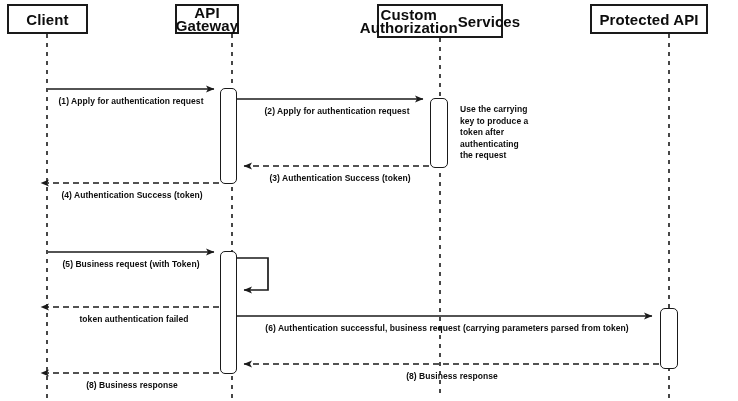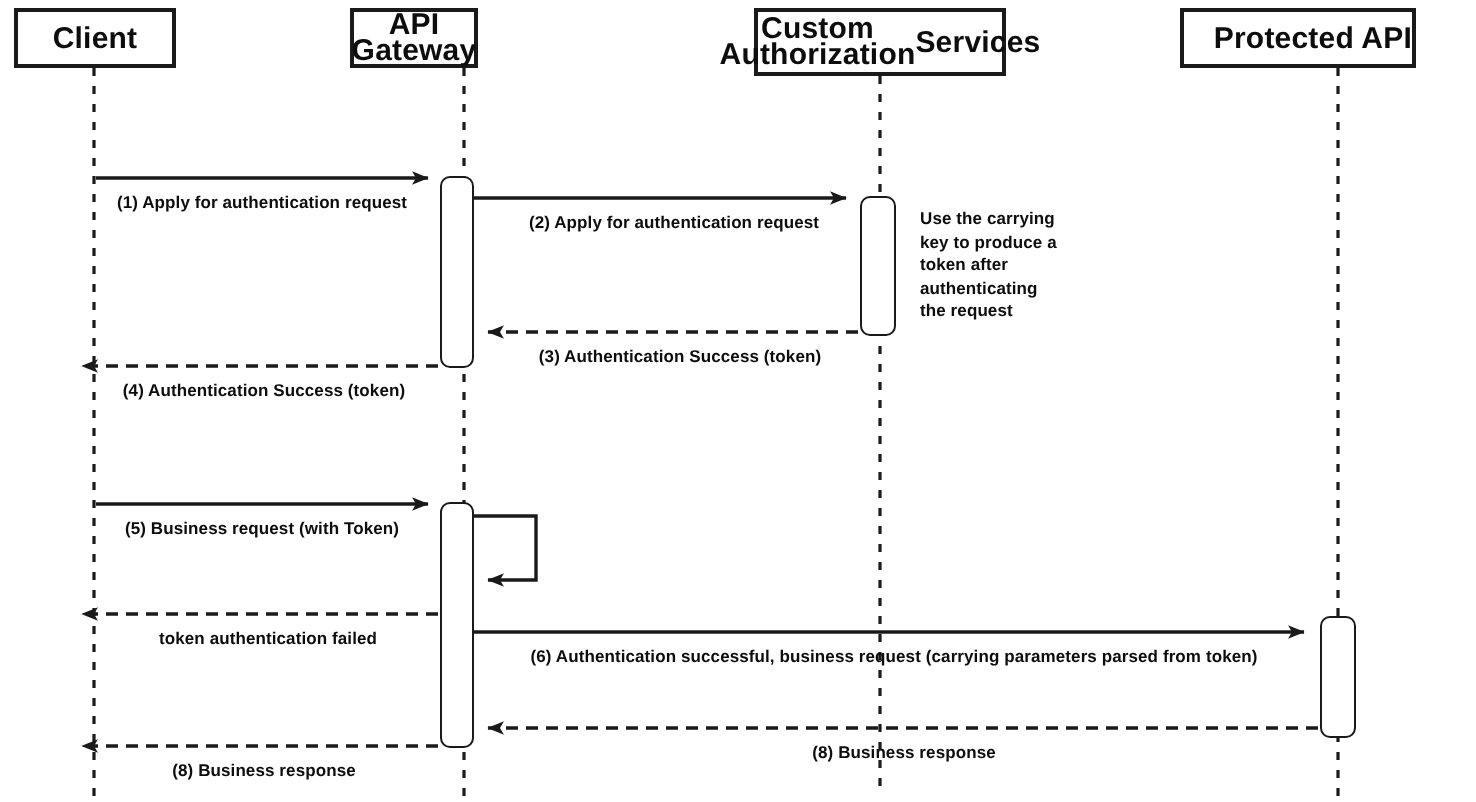--- a/index.html
+++ b/index.html
@@ -121,21 +121,21 @@
 
   <div class="actor-box" style="left:175px; top:4px; width:64px; height:30px;">
     <span>API Gateway</span>
   </div>
 
   <div class="actor-box" style="left:377px; top:4px; width:126px; height:34px; flex-direction:row;">
     <span>Custom Authorization</span>
     <span>Services</span>
   </div>
 
-  <div class="actor-box" style="left:590px; top:4px; width:118px; height:30px;justify-content:flex-end;">
+  <div class="actor-box" style="left:590px; top:4px; width:118px; height:30px;">
     <span>Protected API</span>
   </div>
 
   <div class="msg-label centered" style="left:131px; top:76px;">(1) Apply for authentication request</div>
 
   <div class="msg-label centered" style="left:337px; top:86px;">(2) Apply for authentication request</div>
 
   <div class="msg-label centered" style="left:340px; top:153px;">(3) Authentication Success (token)</div>
 
   <div class="msg-label centered" style="left:132px; top:170px;">(4) Authentication Success (token)</div>

